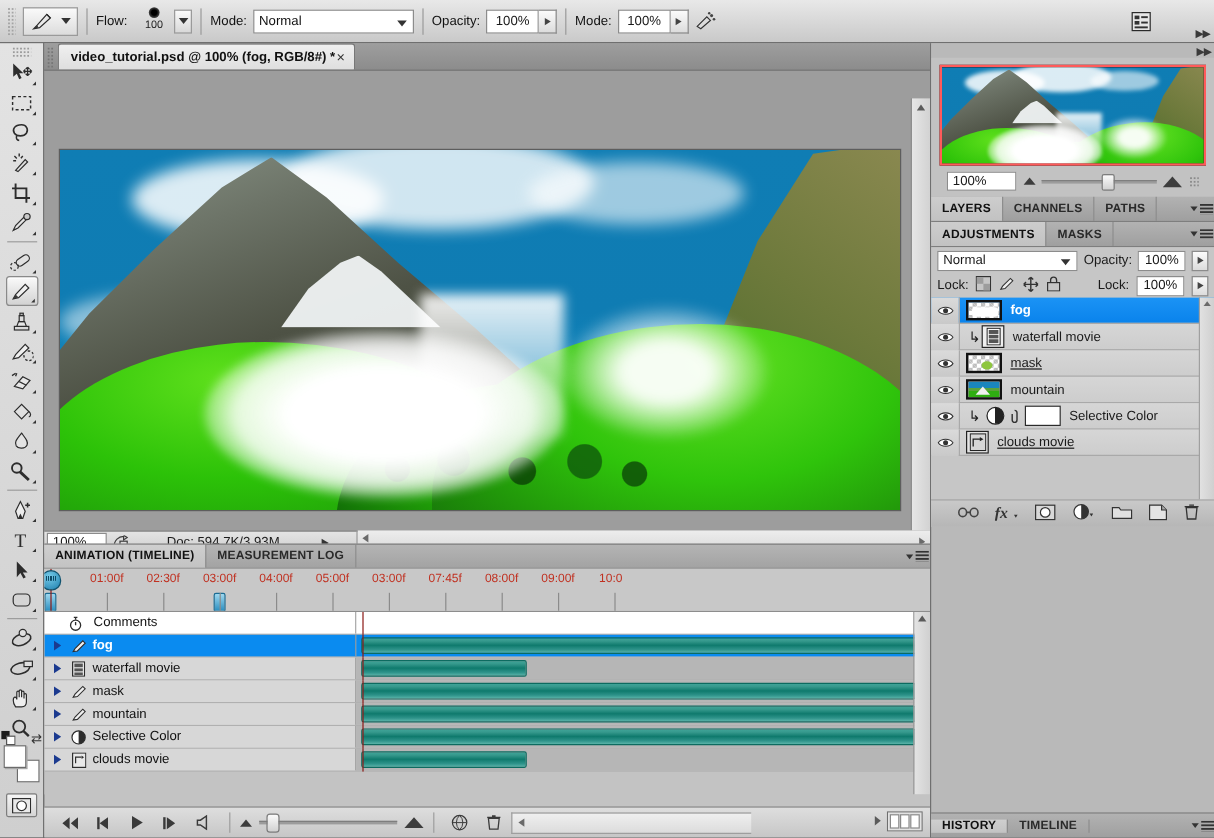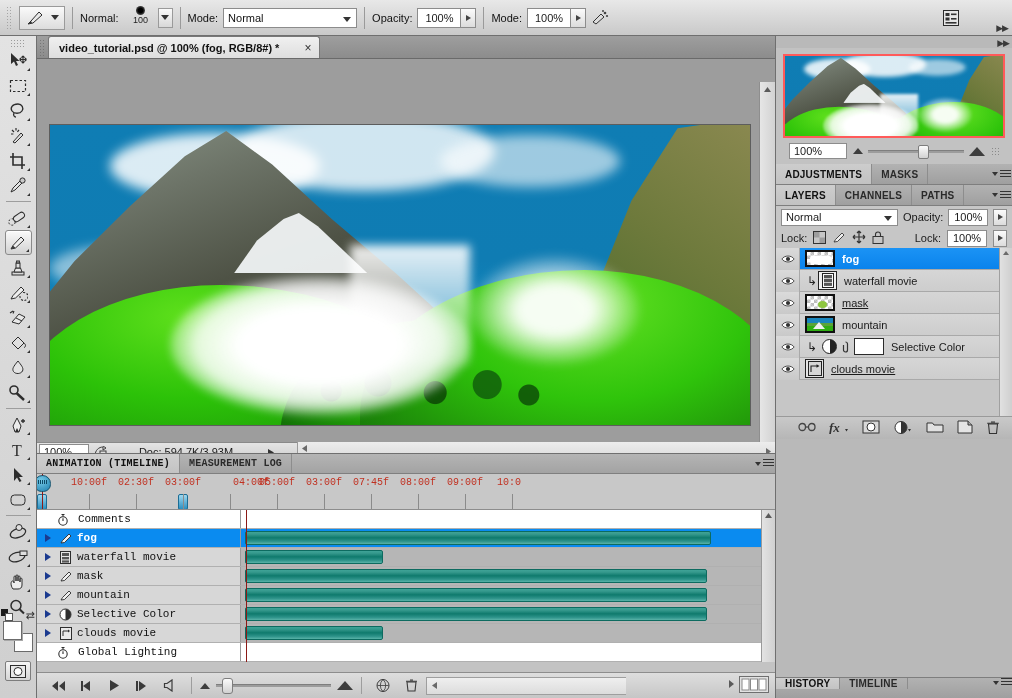--- a/index.html
+++ b/index.html
@@ -92,21 +92,21 @@
 
   
   #doc-area { position: absolute; left: 37px; top: 36px; width: 738px; height: 425px; background: #9d9d9d; }
   #doc-tabbar { position: absolute; left: 0; top: 0; width: 738px; height: 23px;
     background: linear-gradient(#9e9e9e,#8c8c8c); border-bottom: 1px solid #6a6a6a; display: flex; align-items: flex-end;}
   #doc-tabbar .tb-grip2 { width: 6px; height: 18px; margin: 0 3px 1px 2px;
     background-image: radial-gradient(#767676 42%, transparent 43%); background-size: 3px 3px; }
   .doc-tab {
     height: 22px; padding: 0 8px 0 10px; background: linear-gradient(#f0f0f0,#dedede);
     border: 1px solid #777; border-bottom: none; border-radius: 3px 3px 0 0;
-    display: flex; align-items: center; gap: 25px; font-size: 11px; color: #111; font-weight: 700;
+    display: flex; align-items: center; gap: 1px; font-size: 11px; color: #111; font-weight: 700;
   }
   .doc-tab .x { font-size: 12px; color: #333; font-weight: 400; }
   #canvas-frame { position: absolute; left: 0; top: 23px; width: 738px; height: 402px; background: #9d9d9d; }
   #canvas-wrap { position: absolute; left: 13px; top: 66px; width: 700px; height: 300px; background: #000;
      box-shadow: 0 0 0 1px #5d5d5d; overflow: hidden; }
   .photo { position: absolute; inset: 0; }
   .sky { position: absolute; inset: 0; background:
       linear-gradient(180deg,#0f7db4 0%, #0f7cb3 45%, #1189bf 70%, #23a0cb 100%); }
   .cloud { position: absolute; border-radius: 50%; background: rgba(255,255,255,.85); filter: blur(6px); }
   .mount-left { position: absolute; left: -40px; bottom: 28%; width: 460px; height: 210px;
@@ -151,21 +151,21 @@
      background: linear-gradient(#e4e4e4,#cdcdcd); border-top: 1px solid #898989;
      display: flex; align-items: center; font-size: 11px; }
   #doc-status .zoomfield { width: 50px; height: 16px; background: #fff; border: 1px solid #8c8c8c;
      display: flex; align-items: center; padding-left: 4px; margin-left: 2px; }
   #doc-status .statinfo { flex: 1; text-align: center; }
   .hscroll-strip { position: absolute; left: 260px; bottom: 0; width: 478px; height: 19px;
      background: linear-gradient(#ededed,#d8d8d8); border-left: 1px solid #9a9a9a; }
 
   
   #anim-panel { position: absolute; left: 37px; top: 453px; width: 738px; height: 245px;
-     background: #c3c3c3; border-top: 1px solid #6f6f6f; font-family: Liberation Mono, monospace; }
+     background: #c3c3c3; border-top: 1px solid #6f6f6f; }
   #anim-tabs { height: 20px; background: linear-gradient(#b4b4b4,#a3a3a3); display: flex; align-items: stretch;
      border-bottom: 1px solid #7f7f7f; }
   .panel-tab { padding: 0 9px; display: flex; align-items: center; font-size: 10px; font-weight: 700;
      color: #2a2a2a; border-right: 1px solid #8d8d8d; letter-spacing: .2px; }
   .panel-tab.active { background: linear-gradient(#cfcfcf,#c3c3c3); color: #111; }
   .panel-menu { margin-left: auto; width: 22px; display: flex; align-items: center; justify-content: center; }
   .hamburger { width: 11px; height: 9px;
      background: linear-gradient(#333 0 1.5px, transparent 1.5px 3px) repeat-y; background-size: 11px 3px; }
   .menu-tri { width: 0; height: 0; border-left: 3px solid transparent; border-right: 3px solid transparent;
      border-top: 4px solid #333; margin-right: 2px; }
@@ -184,21 +184,21 @@
   .playhead-head:after { content: ""; position: absolute; left: 3px; top: 4px; width: 10px; height: 4px;
      background: repeating-linear-gradient(90deg,#0d4a66 0 1px, transparent 1px 2px); }
   .workbar-left { position: absolute; top: 20px; left: 0; width: 10px; height: 16px;
      background: linear-gradient(#9fd8ef,#2b8fc0); border: 1px solid #1b6d95; border-radius: 2px; }
   .workbar-right { position: absolute; top: 20px; width: 10px; height: 16px;
      background: linear-gradient(#9fd8ef,#2b8fc0); border: 1px solid #1b6d95; border-radius: 2px; }
 
   #tl-body { position: relative; height: 152px; overflow: hidden; background: #c3c3c3; }
   .tl-row { height: 19px; display: flex; border-bottom: 1px solid #b0b0b0; }
   .tl-row.selected .tl-name { background: #0a8bf0; color: #fff; font-weight: 700; }
-  .tl-name { width: 204px; display: flex; align-items: center; gap: 4px; padding-left: 4px;
+  .tl-name { width: 260px; display: flex; align-items: center; gap: 4px; padding-left: 4px;
      background: #d7d7d7; font-size: 11px; color: #111; border-right: 1px solid #9b9b9b; }
   .tl-name.white { background: #fff; }
   .tl-tri { width: 0; height: 0; border-top: 4.5px solid transparent; border-bottom: 4.5px solid transparent;
      border-left: 6px solid #1b3a8f; margin-left: 4px; margin-right: 3px; }
   .tl-ico { width: 15px; display: flex; align-items: center; justify-content: center; }
   .tl-track { flex: 1; position: relative; background: #b6b6b6; }
   .tl-track.white { background: #fff; }
   .clipbar { position: absolute; top: 2px; left: 0; height: 14px;
      background: linear-gradient(180deg,#3fa397 0%, #36998d 18%, #0f7a6d 48%, #2e938a 78%, #59b3a8 100%);
      border: 1px solid #0d6b60; border-radius: 2px; }
@@ -264,42 +264,42 @@
   .adj-icon { width: 15px; height: 15px; border-radius: 50%; border: 1px solid #222;
      background: linear-gradient(90deg,#fff 50%, #222 50%); margin-left: 4px; }
   .link-ico { width: 9px; height: 14px; margin-left: 4px; }
   .white-mask { width: 30px; height: 17px; background: #fff; border: 1px solid #2b2b2b; margin-left: 4px; }
   .layers-scroll { position: absolute; right: 0; top: 0; width: 13px; height: 100%;
      background: linear-gradient(90deg,#e1e1e1,#cfcfcf); border-left: 1px solid #a0a0a0; }
   .layers-foot { height: 23px; background: linear-gradient(#c9c9c9,#b6b6b6); border-top: 1px solid #9a9a9a;
      display: flex; align-items: center; justify-content: flex-end; gap: 13px; padding-right: 12px; }
 
   #history-strip { position: absolute; left: 0; bottom: 0; width: 237px; height: 21px;
-     background: linear-gradient(#b2b2b2,#9f9f9f); display: flex; align-items: flex-start; border-top: 1px solid #7e7e7e; }
+     background: linear-gradient(#b2b2b2,#9f9f9f); display: flex; align-items: center; border-top: 1px solid #7e7e7e; }
 </style>
 </head>
 <body>
 
 <div id="app">
 
   <div id="options-bar">
     <div class="grip"></div>
 
     <div class="tool-preset">
       <svg width="22" height="18" viewBox="0 0 22 18">
         <path d="M3 15 L6 12 L14 3 L17 6 L8 14 Z" fill="#e9e9e9" stroke="#2b2b2b" stroke-width="1"></path>
         <path d="M3 15 L6 12 L7 14 Z" fill="#333"></path>
         <path d="M14 3 L17 6" stroke="#2b2b2b" stroke-width="1"></path>
       </svg>
       <span class="plain-caret"></span>
     </div>
 
     <div class="vsep"></div>
 
-    <span class="opt-label">Normal:</span>
+    <span class="opt-label">Flow:</span>
     <div class="brush-preview">
       <div class="brush-dot"></div>
       <div class="brush-size">100</div>
     </div>
     <div class="caret-btn">
       <span class="plain-caret"></span>
     </div>
 
     <div class="vsep"></div>
 
@@ -610,27 +610,27 @@
     </div>
 
     <div id="tl-head">
       <div id="tl-ruler">
         <div class="workbar-left"></div>
         <div class="workbar-right" style="left:141px;"></div>
         <div class="playhead" style="left:5px;">
           <div class="playhead-head"></div>
         </div>
         <div class="tick" style="left:52px;"></div>
-          <div class="tick-label" style="left:52px;">10:00f</div>
+          <div class="tick-label" style="left:52px;">01:00f</div>
         <div class="tick" style="left:99px;"></div>
           <div class="tick-label" style="left:99px;">02:30f</div>
         <div class="tick" style="left:146px;"></div>
           <div class="tick-label" style="left:146px;">03:00f</div>
         <div class="tick" style="left:193px;"></div>
-          <div class="tick-label" style="left:193px;padding-left:42px;">04:00f</div>
+          <div class="tick-label" style="left:193px;">04:00f</div>
         <div class="tick" style="left:240px;"></div>
           <div class="tick-label" style="left:240px;">05:00f</div>
         <div class="tick" style="left:287px;"></div>
           <div class="tick-label" style="left:287px;">03:00f</div>
         <div class="tick" style="left:334px;"></div>
           <div class="tick-label" style="left:334px;">07:45f</div>
         <div class="tick" style="left:381px;"></div>
           <div class="tick-label" style="left:381px;">08:00f</div>
         <div class="tick" style="left:428px;"></div>
           <div class="tick-label" style="left:428px;">09:00f</div>
@@ -752,35 +752,20 @@
               </svg>
           </span>
           <span>clouds movie</span>
         </div>
         <div class="tl-track">
           <div class="clipbar" style="left:4px;width:138px;"></div>
           <div class="playhead" style="left:5px;height:19px;top:0"></div>
         </div>
       </div>
 
-      <div class="tl-row">
-        <div class="tl-name white">
-          <span style="width:10px"></span>
-          <span class="tl-ico">
-            <svg width="12" height="13" viewBox="0 0 12 13">
-                <circle cx="6" cy="8" r="4.2" fill="none" stroke="#2d2d2d" stroke-width="1.1"></circle>
-                <path d="M6 8 V5.3 M4.5 1.5 h3 M6 1.5 v2" stroke="#2d2d2d" stroke-width="1.1"></path>
-              </svg>
-          </span>
-          <span style="margin-left:4px">Global Lighting</span>
-        </div>
-        <div class="tl-track white">
-          <div class="playhead" style="left:5px;height:19px;top:0"></div>
-        </div>
-      </div>
 
       <div id="tl-vscroll">
         <div style="display:flex;justify-content:center;padding-top:2px">
           <svg width="9" height="7" viewBox="0 0 9 7">
               <path d="M4.5 1 L8 6 L1 6 Z" fill="#5a5a5a"></path>
             </svg>
         </div>
       </div>
     </div>
 
@@ -890,40 +875,40 @@
             <span class="nav-thumbknob"></span>
           </span>
           <span class="mtn-big"></span>
         </span>
         <span class="grip-corner"></span>
       </div>
     </div>
 
     <div class="tabstrip">
       <div class="panel-tab active">
-          <span>ADJUSTMENTS</span>
+          <span>LAYERS</span>
         </div>
       <div class="panel-tab">
-          <span>MASKS</span>
+          <span>CHANNELS</span>
+        </div>
+      <div class="panel-tab">
+          <span>PATHS</span>
         </div>
       <div class="panel-menu">
         <span class="menu-tri"></span>
           <span class="hamburger"></span>
       </div>
     </div>
 
     <div class="tabstrip">
       <div class="panel-tab active">
-          <span>LAYERS</span>
+          <span>ADJUSTMENTS</span>
         </div>
       <div class="panel-tab">
-          <span>CHANNELS</span>
-        </div>
-      <div class="panel-tab">
-          <span>PATHS</span>
+          <span>MASKS</span>
         </div>
       <div class="panel-menu">
         <span class="menu-tri"></span>
           <span class="hamburger"></span>
       </div>
     </div>
 
     <div id="layers-panel">
       <div class="layers-opts">
         <span class="blend-select">

